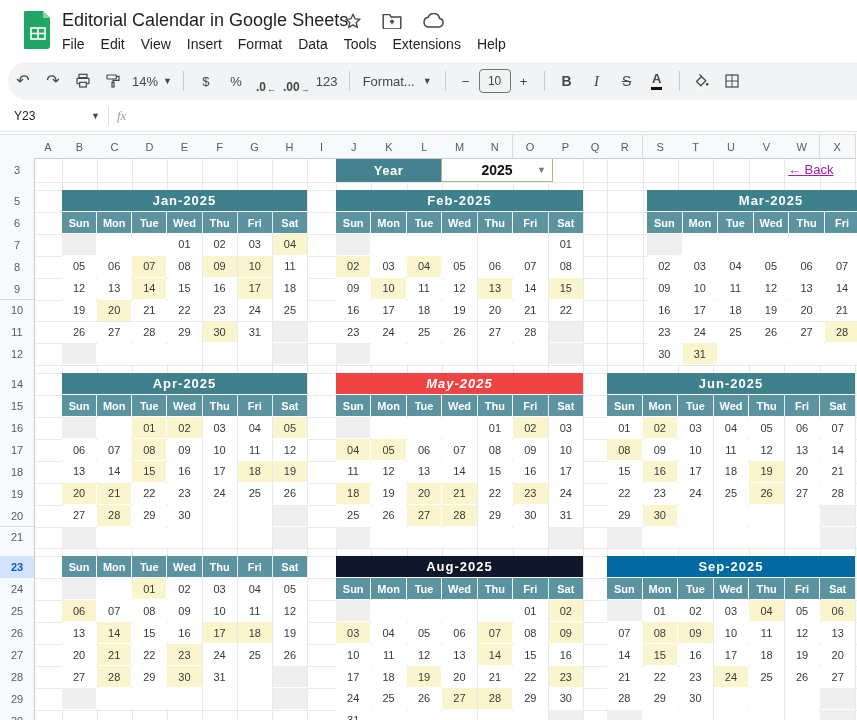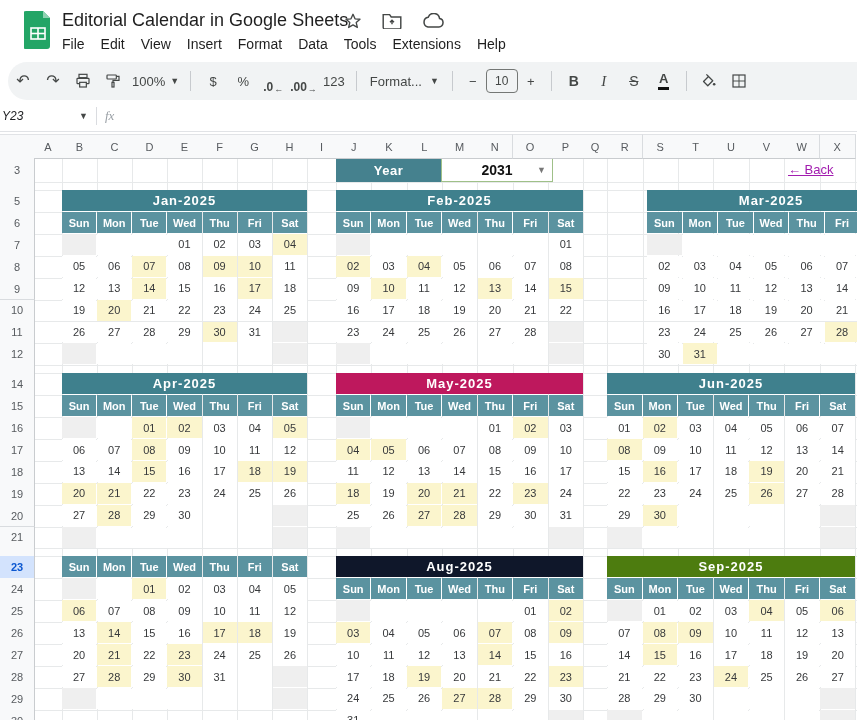--- a/index.html
+++ b/index.html
@@ -28,21 +28,21 @@
   .fsbox{width:30px;height:22px;border:1px solid #747775;border-radius:4px;display:flex;
          align-items:center;justify-content:center;font-size:12px;color:#444746;background:transparent;}
   .bold-b{font-weight:bold;font-size:14px;}
   .ital-i{font-style:italic;font-family:"Liberation Serif",serif;font-size:15px;}
   .strike-s{text-decoration:line-through;font-size:14px;}
   .acolor{font-size:13px;font-weight:bold;border-bottom:3px solid #111;line-height:1.1;padding:0 1px;}
   .caret{font-size:9px;color:#444746;}
   
   .fbar{position:absolute;left:0;top:100px;width:857px;height:31px;border-bottom:1px solid #e1e3e6;
         display:flex;align-items:center;}
-  .namebox{width:86px;padding-left:2px;font-size:12px;color:#202124;display:flex;align-items:center;justify-content:space-between;font-style:italic;}
+  .namebox{width:86px;padding-left:14px;font-size:12px;color:#202124;display:flex;align-items:center;justify-content:space-between;}
   .fdiv{width:1px;height:18px;background:#dadce0;margin:0 8px;}
   .fx{font-style:italic;font-family:"Liberation Serif",serif;color:#9aa0a6;font-size:13px;}
   
   .corner{position:absolute;left:0;top:134px;width:34px;height:23px;background:#f8f9fa;
           border-bottom:1px solid #c9cccf;border-right:1px solid #c9cccf;border-top:1px solid #e1e3e6;}
   .colhead{position:absolute;top:134px;height:23px;background:#f8f9fa;border-bottom:1px solid #c9cccf;
            border-right:1px solid #d9dcdf;border-top:1px solid #e1e3e6;color:#575b5f;font-size:11px;
            display:flex;align-items:center;justify-content:center;}
   .rowhead{position:absolute;left:0;width:34px;background:#f8f9fa;border-bottom:1px solid #d9dcdf;
            border-right:1px solid #c9cccf;color:#575b5f;font-size:11px;display:flex;align-items:center;
@@ -123,21 +123,21 @@
         </svg>
     </div>
     <div class="tb gap">
       <svg width="16" height="16" viewBox="0 0 24 24">
           <rect x="3" y="3" width="14" height="6" rx="1" fill="none" stroke="#444746" stroke-width="1.8"></rect>
           <path d="M17 5h4v6h-9v3" fill="none" stroke="#444746" stroke-width="1.8"></path>
           <rect x="10.5" y="14" width="3" height="7" fill="none" stroke="#444746" stroke-width="1.8"></rect>
         </svg>
     </div>
     <div class="zoom-ctl">
-      <span>100%</span>
+      <span>14%</span>
       <span class="caret">▼</span>
     </div>
     <div class="tdiv"></div>
     <div class="tb gap">$</div>
     <div class="tb gap">%</div>
     <div class="tb gap dec">
       <span>.0</span>
         <span class="arr">←</span>
     </div>
     <div class="tb gap dec">
@@ -240,21 +240,21 @@
       <div class="gl" style="left: 34px; top: 600.2px; width: 823px; height: 1px;"></div>
       <div class="gl" style="left: 34px; top: 622.1px; width: 823px; height: 1px;"></div>
       <div class="gl" style="left: 34px; top: 644px; width: 823px; height: 1px;"></div>
       <div class="gl" style="left: 34px; top: 665.9px; width: 823px; height: 1px;"></div>
       <div class="gl" style="left: 34px; top: 687.8px; width: 823px; height: 1px;"></div>
       <div class="gl" style="left: 34px; top: 709.7px; width: 823px; height: 1px;"></div>
     </div>
 
   <div class="year-cell" style="background: rgb(69, 129, 142);">Year</div>
   <div class="year-value">
-    <span>2031</span>
+    <span>2025</span>
     <span class="dd">▼</span>
   </div>
   <div class="back-link" style="color: #a21caf;">← Back</div>
 
   <div id="calendars">
       <div class="cal" style="left: 62px; top: 190px; width: 245px; grid-template-rows: 21px 21px repeat(6, 20.9px);">
         <div class="cal-title" style="background: rgb(63, 128, 141);">Jan-2025</div>
         <div class="cal-day" style="background: rgb(91, 147, 160);">Sun</div>
         <div class="cal-day" style="background: rgb(91, 147, 160);">Mon</div>
         <div class="cal-day" style="background: rgb(91, 147, 160);">Tue</div>
@@ -455,21 +455,21 @@
         <div class="cal-cell e"></div>
         <div class="cal-cell e"></div>
         <div class="cal-cell"></div>
         <div class="cal-cell"></div>
         <div class="cal-cell"></div>
         <div class="cal-cell"></div>
         <div class="cal-cell"></div>
         <div class="cal-cell e"></div>
       </div>
       <div class="cal" style="left: 336px; top: 373.2px; width: 247px; grid-template-rows: 21px 21px repeat(6, 20.9px);">
-        <div class="cal-title" style="background: #be185d;">May-2025</div>
+        <div class="cal-title" style="background: #ef4444; font-style: italic;">May-2025</div>
         <div class="cal-day" style="background: rgb(91, 147, 160);">Sun</div>
         <div class="cal-day" style="background: rgb(91, 147, 160);">Mon</div>
         <div class="cal-day" style="background: rgb(91, 147, 160);">Tue</div>
         <div class="cal-day" style="background: rgb(91, 147, 160);">Wed</div>
         <div class="cal-day" style="background: rgb(91, 147, 160);">Thu</div>
         <div class="cal-day" style="background: rgb(91, 147, 160);">Fri</div>
         <div class="cal-day" style="background: rgb(91, 147, 160);">Sat</div>
         <div class="cal-cell e"></div>
         <div class="cal-cell"></div>
         <div class="cal-cell"></div>
@@ -662,21 +662,21 @@
         <div class="cal-cell">30</div>
         <div class="cal-cell">31</div>
         <div class="cal-cell"></div>
         <div class="cal-cell"></div>
         <div class="cal-cell"></div>
         <div class="cal-cell"></div>
         <div class="cal-cell"></div>
         <div class="cal-cell e"></div>
       </div>
       <div class="cal" style="left: 607px; top: 556.4px; width: 248px; grid-template-rows: 21px 21px repeat(6, 20.9px);">
-        <div class="cal-title" style="background: #4d7c0f;">Sep-2025</div>
+        <div class="cal-title" style="background: #0369a1;">Sep-2025</div>
         <div class="cal-day" style="background: rgb(91, 147, 160);">Sun</div>
         <div class="cal-day" style="background: rgb(91, 147, 160);">Mon</div>
         <div class="cal-day" style="background: rgb(91, 147, 160);">Tue</div>
         <div class="cal-day" style="background: rgb(91, 147, 160);">Wed</div>
         <div class="cal-day" style="background: rgb(91, 147, 160);">Thu</div>
         <div class="cal-day" style="background: rgb(91, 147, 160);">Fri</div>
         <div class="cal-day" style="background: rgb(91, 147, 160);">Sat</div>
         <div class="cal-cell e"></div>
         <div class="cal-cell">01</div>
         <div class="cal-cell">02</div>

